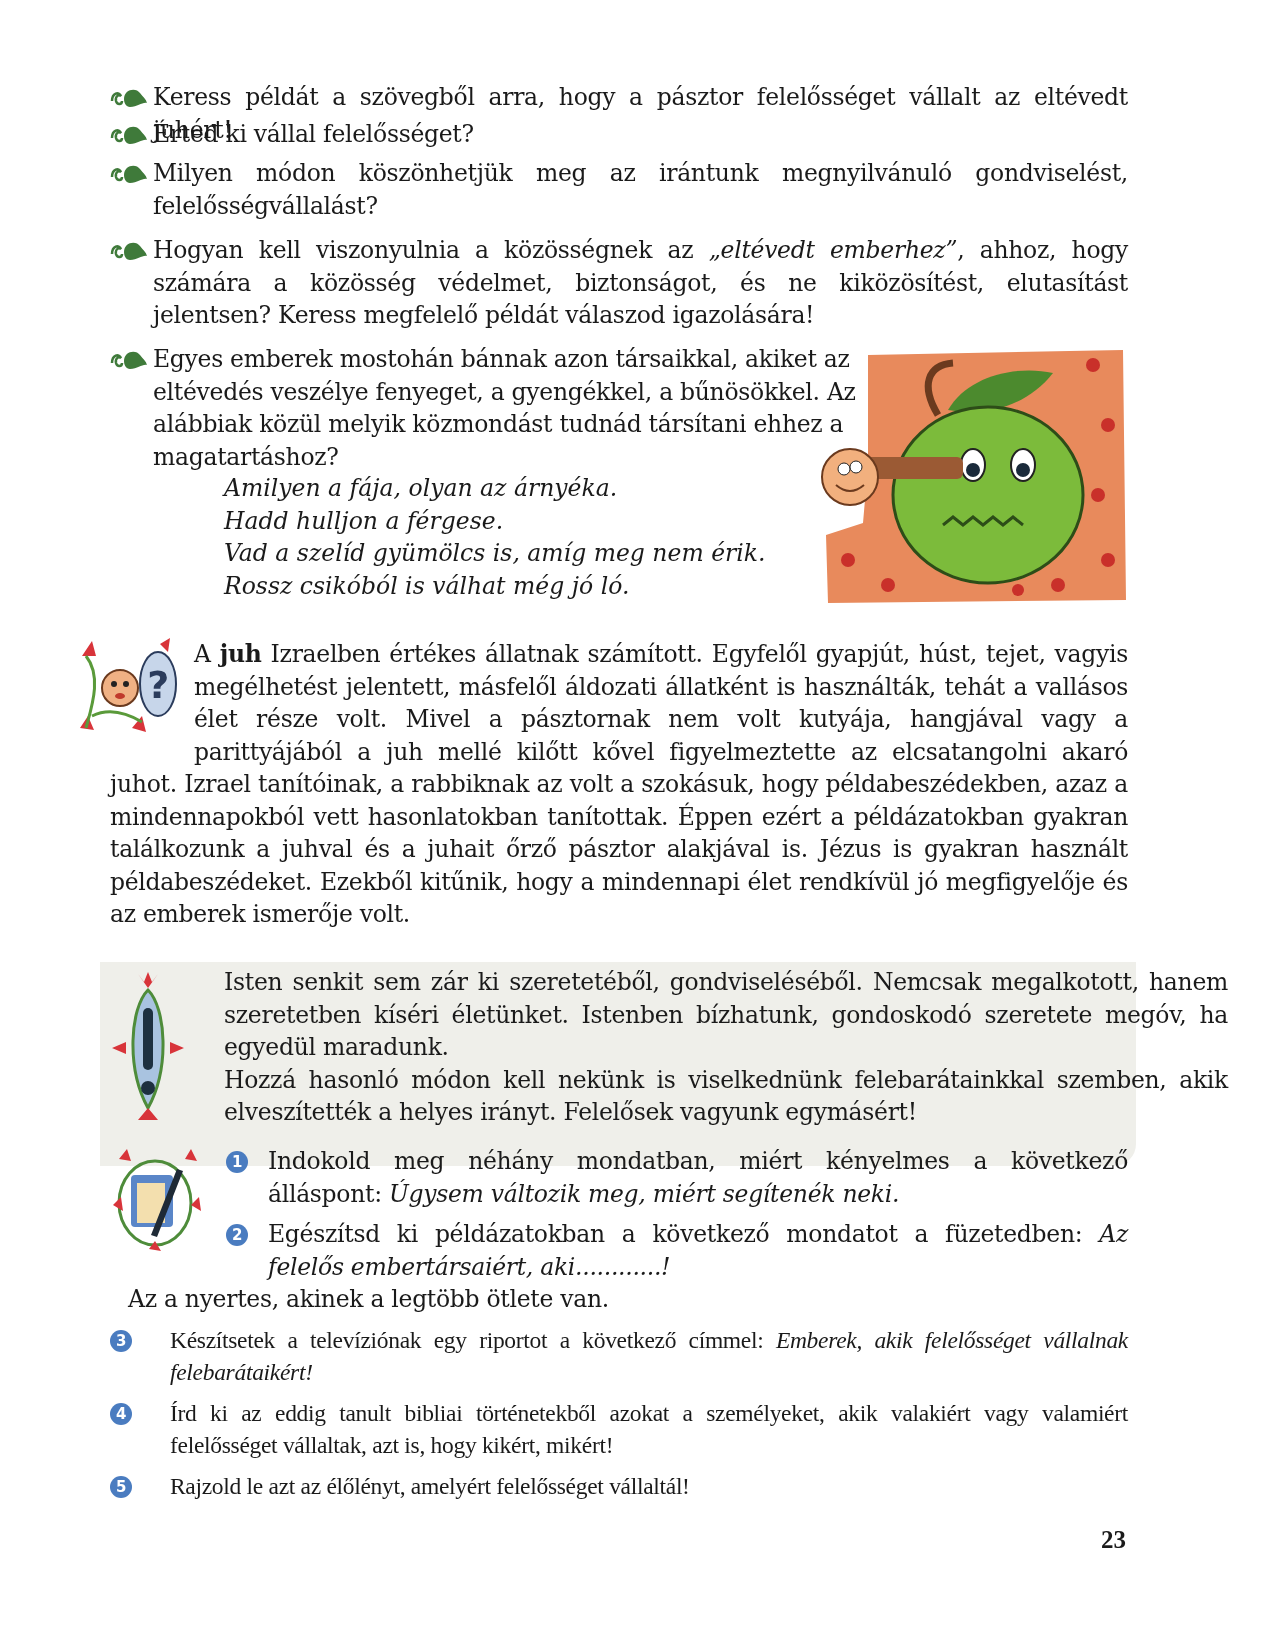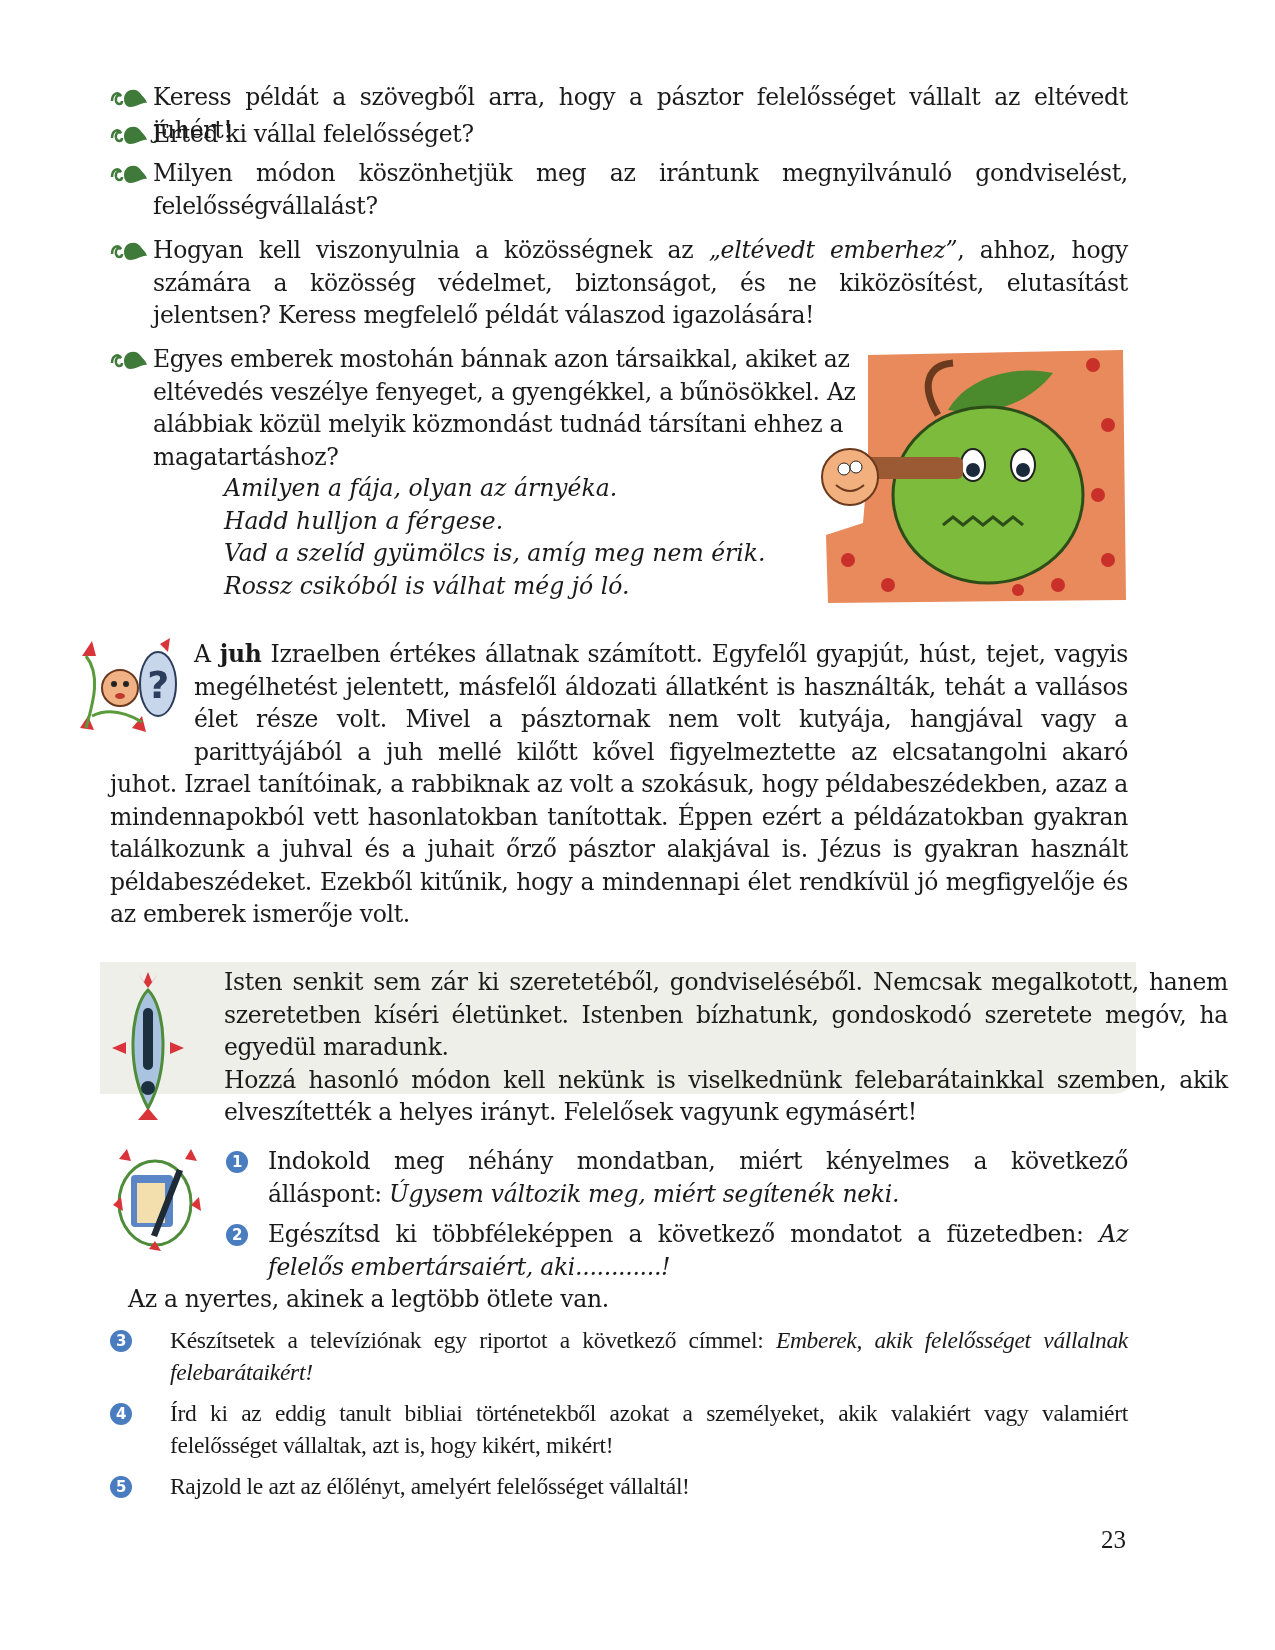--- a/index.html
+++ b/index.html
@@ -9,37 +9,37 @@
   .txt { font-size: 23.5px; line-height: 32.5px; text-align: justify; letter-spacing: -0.3px; }
   .q { position: absolute; left: 110px; width: 1018px; }
   .q .bullet { position: absolute; left: 0; top: 4px; width: 38px; height: 24px; }
   .q .body { margin-left: 43px; }
   .q.narrow { width: 800px; }
   .proverbs { position: absolute; left: 224px; top: 472px; font-style: italic; font-size: 23.5px; line-height: 32.5px; }
   .proverbs div { white-space: nowrap; }
   .apple { position: absolute; left: 808px; top: 345px; width: 320px; height: 262px; }
   .info { position: absolute; left: 110px; top: 638px; width: 1018px; }
   .info .icon { float: left; width: 112px; height: 100px; margin-right: 10px; margin-left: -38px; margin-top: -2px; }
-  .callout { position: absolute; left: 100px; top: 962px; width: 1036px; height: 132px;
+  .callout { position: absolute; left: 100px; top: 962px; width: 1036px; height: 204px;
              background: #efefea; border-radius: 0 0 22px 0; }
   .callout .icon { position: absolute; left: 8px; top: 6px; width: 80px; height: 156px; }
   .callout .body { position: absolute; left: 124px; top: 4px; width: 1004px; }
   .tasks { position: absolute; left: 110px; top: 1145px; width: 1018px; }
   .task { position: relative; }
   .num { position: absolute; width: 22px; height: 22px; border-radius: 50%; background: #4a7cc0;
          color: #fff; font-family: "DejaVu Sans", sans-serif; font-weight: bold; font-size: 15px;
          line-height: 22px; text-align: center; top: 6px; }
   .task.sub .num { left: 116px; }
   .task.sub .body { margin-left: 158px; }
   .task.main .num { left: 0; }
   .task.main .body { margin-left: 60px; font-family: Liberation Serif, serif; }
   .gap { height: 8px; }
   .writing-icon { position: absolute; left: 105px; top: 1145px; width: 100px; height: 112px; }
   .winner { margin-left: 18px; }
-  .pagenum { position: absolute; left: 1101px; top: 1526px; font-weight: normal; font-size: 25px;
+  .pagenum { position: absolute; left: 1101px; top: 1526px; font-weight: bold; font-size: 25px;
              font-family: "Liberation Serif", serif; }
   i { font-style: italic; }
   b { font-weight: bold; }
 </style>
 </head>
 <body>
 
 <div class="page">
 
   <div class="q txt" style="top:81px;">
@@ -149,21 +149,21 @@
   </svg>
 
   <div class="tasks txt">
     <div class="task sub">
       <span class="num">1</span>
       <div class="body"><span>Indokold meg néhány mondatban, miért kényelmes a következő álláspont: </span><i>Úgysem változik meg, miért segítenék neki.</i></div>
     </div>
     <div class="gap"></div>
     <div class="task sub">
       <span class="num">2</span>
-      <div class="body"><span>Egészítsd ki többféleképpen a következő mondatot a füzetedben: </span><i>Az felelős embertársaiért, aki............!</i></div>
+      <div class="body"><span>Egészítsd ki példázatokban a következő mondatot a füzetedben: </span><i>Az felelős embertársaiért, aki............!</i></div>
     </div>
     <div class="winner">Az a nyertes, akinek a legtöbb ötlete van.</div>
     <div class="gap"></div>
     <div class="task main">
       <span class="num">3</span>
       <div class="body"><span>Készítsetek a televíziónak egy riportot a következő címmel: </span><i>Emberek, akik felelősséget vállalnak felebarátaikért!</i></div>
     </div>
     <div class="gap"></div>
     <div class="task main">
       <span class="num">4</span>

